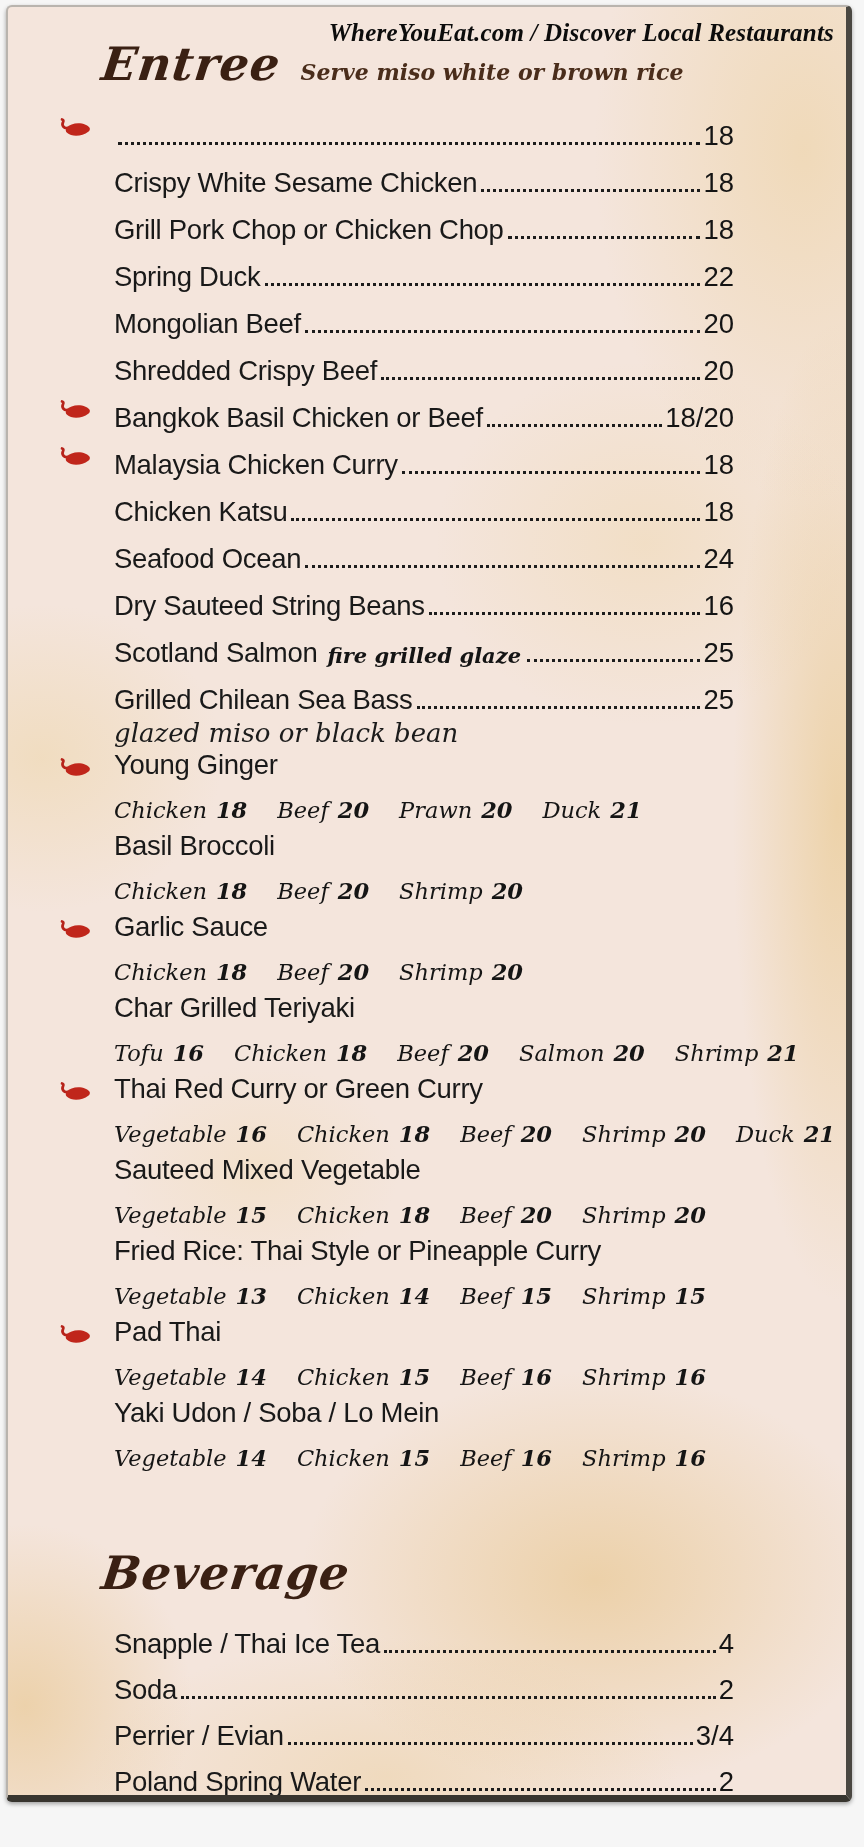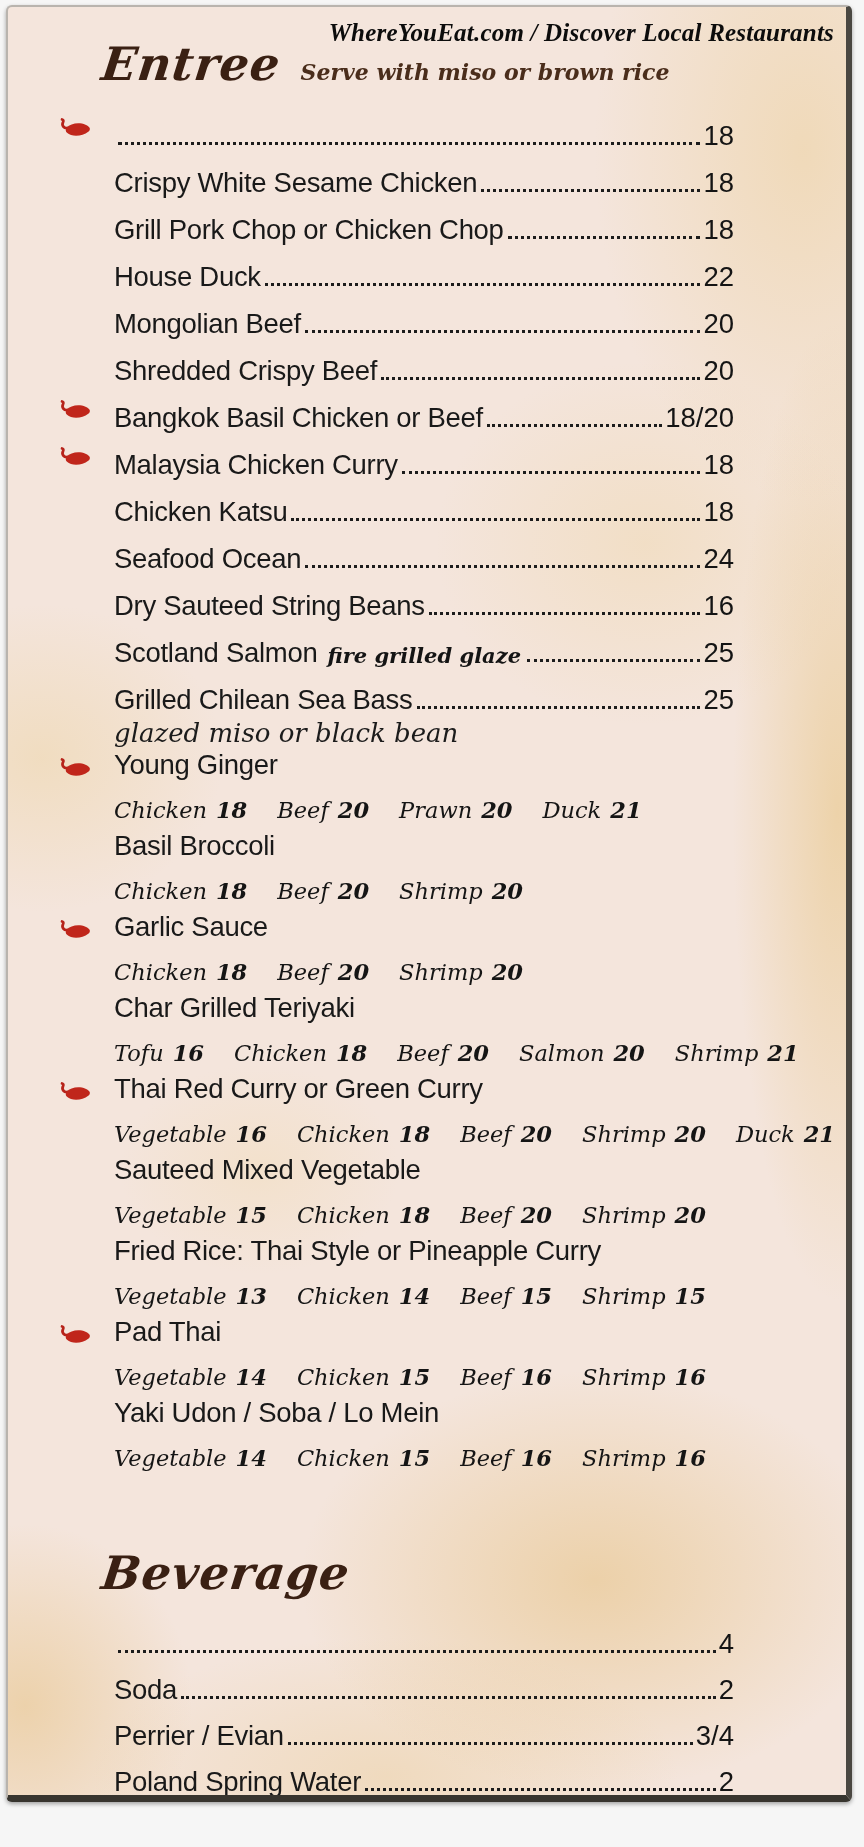--- a/index.html
+++ b/index.html
@@ -86,21 +86,21 @@
 </style>
 </head>
 <body>
 
 <div class="card">
   <div class="watermark">WhereYouEat.com / Discover Local Restaurants</div>
   <div class="content" id="menu-root">
   <section class="menu-section">
     <div class="sec-head">
       <span class="script-title">Entree</span>
-      <span class="sec-sub">Serve with miso or brown rice</span>
+      <span class="sec-sub">Serve miso white or brown rice</span>
     </div>
     <div class="items">
   <div class="item spicy">
     <div class="row priced">
       <span class="chili">
         <svg viewBox="0 0 34 22">
           <path d="M9.5 10 C5.5 11 3.2 7.5 4.8 4.5 C5.6 3 4.6 2.2 3.8 2" fill="none" stroke="#b7231a" stroke-width="2.6" stroke-linecap="round"></path>
           <path d="M8 10 C12 5.5 20 4.5 26 7 C30.5 9 31.2 11.5 28.6 13.6 C23 18 13 18.6 8.5 14.6 C7 13.1 7 11.5 8 10 Z" fill="#c0261b"></path>
         </svg>
       </span>
@@ -129,21 +129,21 @@
 
       <span class="leader"></span>
       <span class="price">18</span>
     </div>
 
   </div>
 
   <div class="item">
     <div class="row priced">
 
-      <span class="nm">House Duck</span>
+      <span class="nm">Spring Duck</span>
 
       <span class="leader"></span>
       <span class="price">22</span>
     </div>
 
   </div>
 
   <div class="item">
     <div class="row priced">
 
@@ -394,20 +394,21 @@
 
   <section class="menu-section second">
     <div class="sec-head">
       <span class="script-title">Beverage</span>
 
     </div>
     <div class="items">
   <div class="item">
     <div class="row priced">
 
+      <span class="nm">Snapple / Thai Ice Tea</span>
 
       <span class="leader"></span>
       <span class="price">4</span>
     </div>
 
   </div>
 
   <div class="item">
     <div class="row priced">
 

